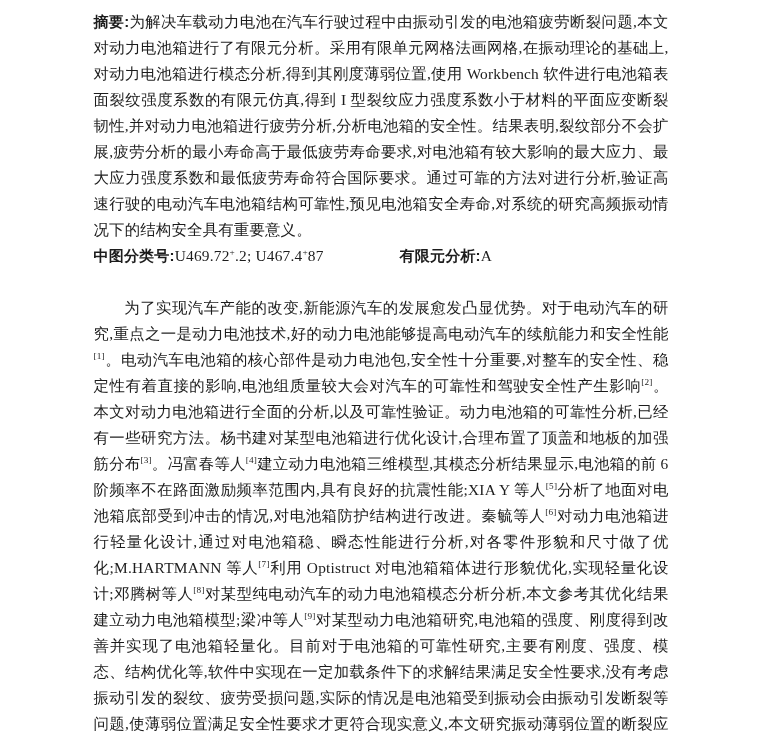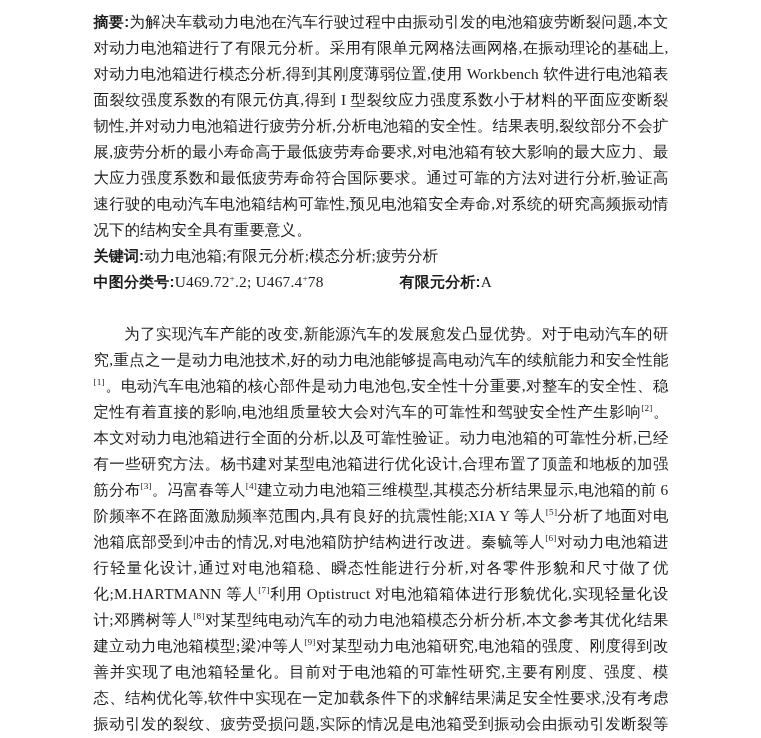--- a/index.html
+++ b/index.html
@@ -56,22 +56,21 @@
   }
   h2.subsec .h-num2 { display: inline-block; margin-right: 15px; }
 </style>
 </head>
 <body>
 
 <div class="page">
 
   <p class="para abstract"><span class="label">摘要:</span><span>为解决车载动力电池在汽车行驶过程中由振动引发的电池箱疲劳断裂问题,本文对动力电池箱进行了有限元分析。采用有限单元网格法画网格,在振动理论的基础上,对动力电池箱进行模态分析,得到其刚度薄弱位置,使用 Workbench 软件进行电池箱表面裂纹强度系数的有限元仿真,得到 I 型裂纹应力强度系数小于材料的平面应变断裂韧性,并对动力电池箱进行疲劳分析,分析电池箱的安全性。结果表明,裂纹部分不会扩展,疲劳分析的最小寿命高于最低疲劳寿命要求,对电池箱有较大影响的最大应力、最大应力强度系数和最低疲劳寿命符合国际要求。通过可靠的方法对进行分析,验证高速行驶的电动汽车电池箱结构可靠性,预见电池箱安全寿命,对系统的研究高频振动情况下的结构安全具有重要意义。</span></p>
 
-  <p class="para kw"><span class="label">关键词:</span><span>动力电池箱;有限元分析;模态分析;疲劳分析</span></p>
 
-  <p class="para clc"><span class="label">中图分类号:</span><span><span>U469.72</span><sup>+</sup><span>.2; U467.4</span><sup>+</sup><span>78</span></span><span class="spacer"></span><span class="label">有限元分析:</span><span>A</span></p>
+  <p class="para clc"><span class="label">中图分类号:</span><span><span>U469.72</span><sup>+</sup><span>.2; U467.4</span><sup>+</sup><span>87</span></span><span class="spacer"></span><span class="label">有限元分析:</span><span>A</span></p>
 
   <p class="para indent intro"><span>为了实现汽车产能的改变,新能源汽车的发展愈发凸显优势。对于电动汽车的研究,重点之一是动力电池技术,好的动力电池能够提高电动汽车的续航能力和安全性能</span><sup>[1]</sup><span>。电动汽车电池箱的核心部件是动力电池包,安全性十分重要,对整车的安全性、稳定性有着直接的影响,电池组质量较大会对汽车的可靠性和驾驶安全性产生影响</span><sup>[2]</sup><span>。本文对动力电池箱进行全面的分析,以及可靠性验证。动力电池箱的可靠性分析,已经有一些研究方法。杨书建对某型电池箱进行优化设计,合理布置了顶盖和地板的加强筋分布</span><sup>[3]</sup><span>。冯富春等人</span><sup>[4]</sup><span>建立动力电池箱三维模型,其模态分析结果显示,电池箱的前 6 阶频率不在路面激励频率范围内,具有良好的抗震性能;XIA Y 等人</span><sup>[5]</sup><span>分析了地面对电池箱底部受到冲击的情况,对电池箱防护结构进行改进。秦毓等人</span><sup>[6]</sup><span>对动力电池箱进行轻量化设计,通过对电池箱稳、瞬态性能进行分析,对各零件形貌和尺寸做了优化;M.HARTMANN 等人</span><sup>[7]</sup><span>利用 Optistruct 对电池箱箱体进行形貌优化,实现轻量化设计;邓腾树等人</span><sup>[8]</sup><span>对某型纯电动汽车的动力电池箱模态分析分析,本文参考其优化结果建立动力电池箱模型;梁冲等人</span><sup>[9]</sup><span>对某型动力电池箱研究,电池箱的强度、刚度得到改善并实现了电池箱轻量化。目前对于电池箱的可靠性研究,主要有刚度、强度、模态、结构优化等,软件中实现在一定加载条件下的求解结果满足安全性要求,没有考虑振动引发的裂纹、疲劳受损问题,实际的情况是电池箱受到振动会由振动引发断裂等问题,使薄弱位置满足安全性要求才更符合现实意义,本文研究振动薄弱位置的断裂应力和疲劳分析,对于系统的研究此类问题具有指导意义。</span></p>
 
 
   <h2 class="subsec"><span class="h-num2">1.1</span><span>结构参数</span></h2>
 
 </div>
 
 </body></html>

